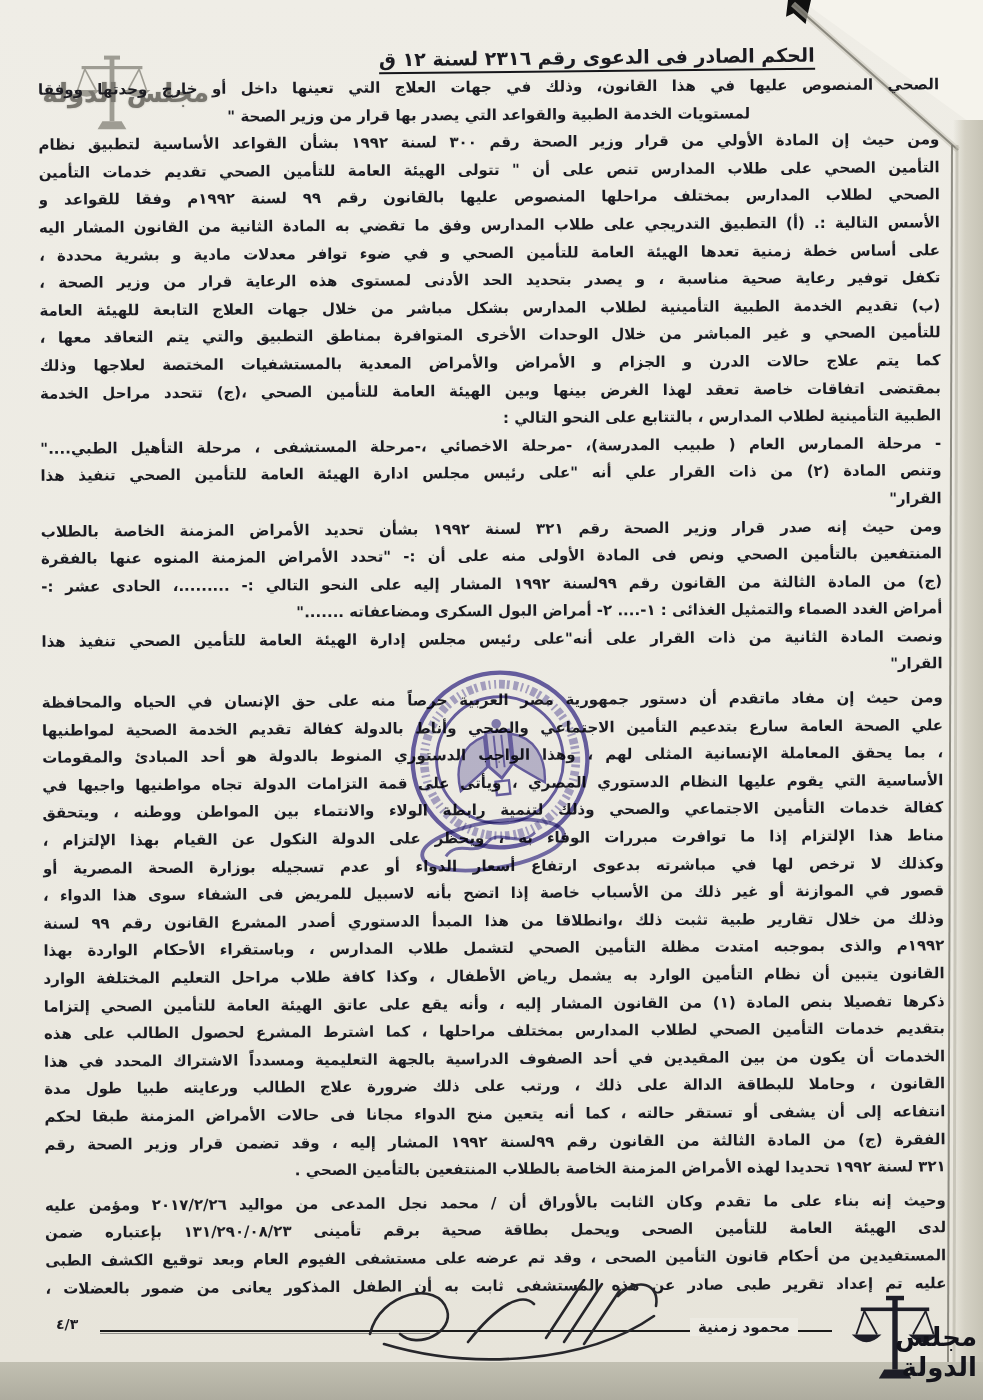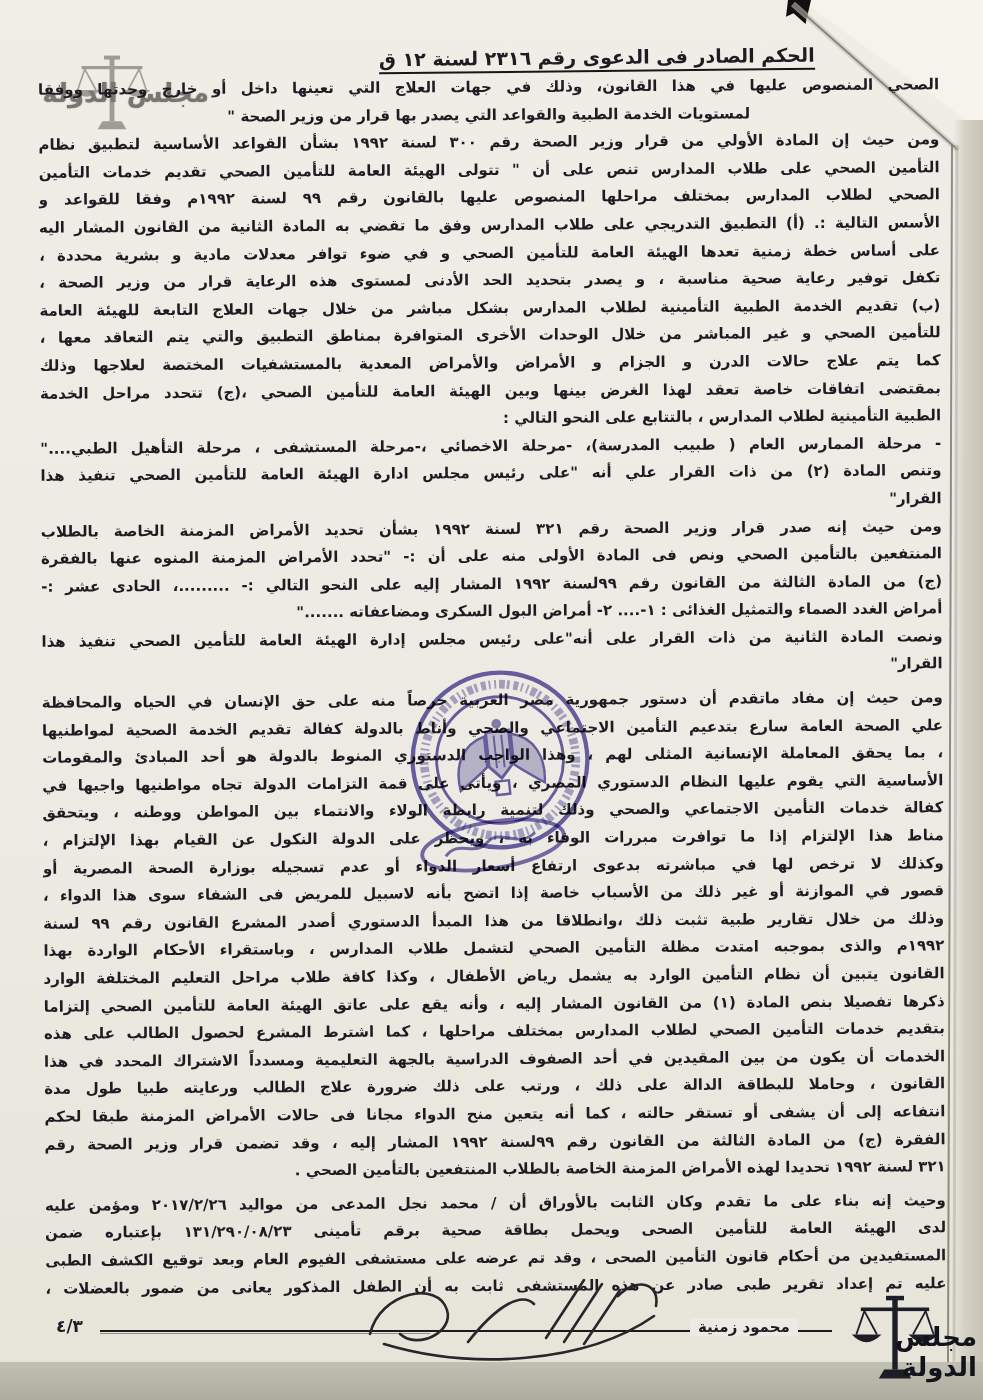--- a/index.html
+++ b/index.html
@@ -48,21 +48,21 @@
   
   .stamp-round{position:absolute;left:404px;top:662px;width:192px;height:196px;
     mix-blend-mode:multiply;opacity:.82;transform:rotate(-6deg);}
   .stamp-oval{position:absolute;left:414px;top:816px;width:158px;height:58px;
     mix-blend-mode:multiply;opacity:.75;transform:rotate(-9deg);}
   
   .footer-rule{position:absolute;left:100px;top:1330px;width:732px;height:2px;background:#1a1a1a;}
   .footer-rule-left{position:absolute;left:100px;top:1333px;width:330px;height:1px;background:#3a3a3a;opacity:.5;}
   .judge-name{position:absolute;left:690px;top:1318px;font-size:15px;font-weight:bold;
     background:#eceae2;padding:0 8px;z-index:3;}
-  .page-number{position:absolute;left:56px;top:1316px;font-size:17px;font-weight:bold;z-index:3;}
+  .page-number{position:absolute;left:56px;top:1316px;font-size:14px;font-weight:bold;z-index:3;}
   .signature{position:absolute;left:350px;top:1272px;width:330px;height:100px;z-index:4;}
 </style>
 </head>
 <body>
 
 <div id="page">
 
   <div class="corner-triangle"></div>
   <div class="right-band"></div>
   <div class="bottom-strip"></div>

